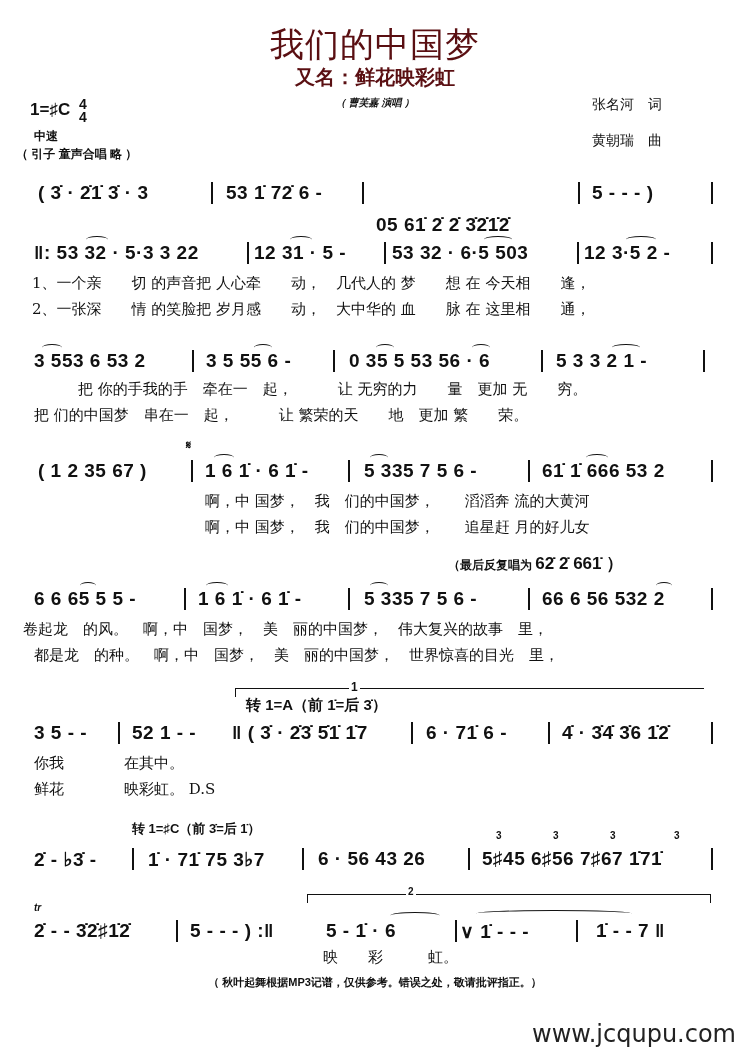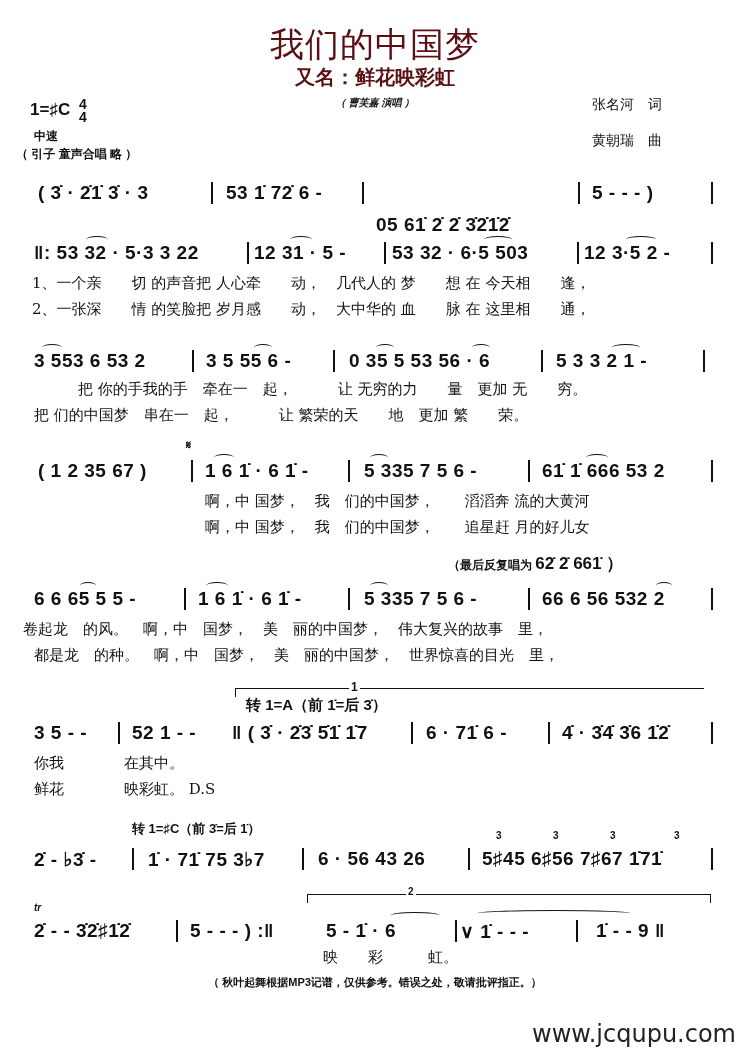--- a/index.html
+++ b/index.html
@@ -166,18 +166,18 @@
 <div class="abs staff" style="top:920px;">
   <span class="slur" style="left:390px; top:-8px; width:50px;"></span>
   <span class="slur" style="left:476px; top:-10px; width:156px;"></span>
   <span class="seg" style="left:34px;">2̇ - - 3̇2̇♯1̇2̇</span>
   <span class="bar" style="left:176px; top:0;"></span>
   <span class="seg" style="left:190px;">5 - - - ) :‖</span>
   <span class="seg" style="left:326px;">5 - 1̇ · 6</span>
   <span class="bar" style="left:455px; top:0;"></span>
   <span class="seg" style="left:460px;">∨ 1̇ - - -</span>
   <span class="bar" style="left:576px; top:0;"></span>
-  <span class="seg" style="left:596px;">1̇ - - 9 ‖</span>
+  <span class="seg" style="left:596px;">1̇ - - 7 ‖</span>
 </div>
 <div class="abs lyric" style="left:323px; top:948px;">映　　彩　　　虹。</div>
 
 <div class="abs footer-note">（ 秋叶起舞根据MP3记谱，仅供参考。错误之处，敬请批评指正。）</div>
 <div class="abs watermark">www.jcqupu.com</div>
 
 </body></html>

